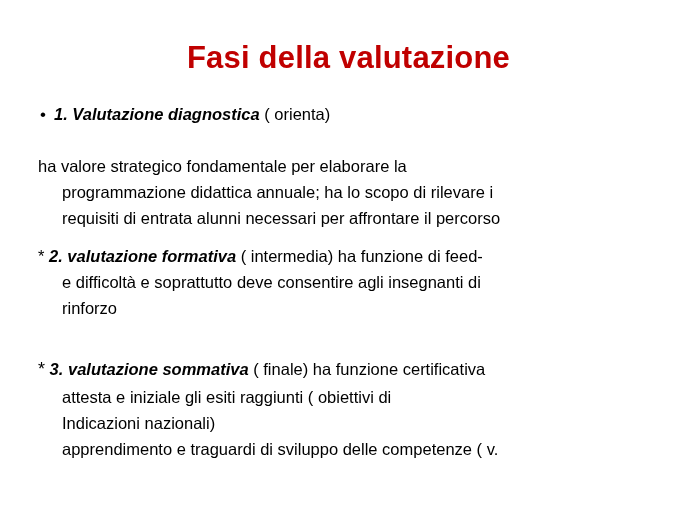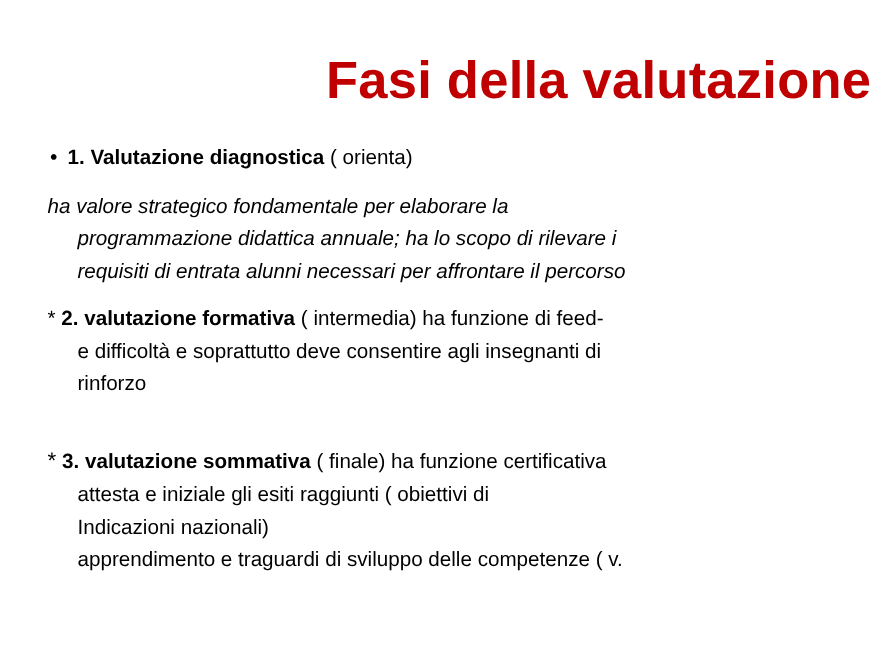--- a/index.html
+++ b/index.html
@@ -14,23 +14,23 @@
     color: #000000;
     overflow: hidden;
   }
   .slide {
     position: relative;
     width: 697px;
     height: 517px;
     box-sizing: border-box;
   }
   .slide-title {
-    text-align: right;
+    text-align: center;
     color: #c00000;
-    font-size: 42px;
+    font-size: 31px;
     font-weight: bold;
     letter-spacing: 0.2px;
     margin: 0;
     padding-top: 41px;
     line-height: 1.1;
   }
   .body-block {
     padding: 0 38px 0 38px;
     margin-top: 26px;
   }
@@ -51,25 +51,25 @@
     flex: 0 0 14px;
     font-size: 17px;
     line-height: 1.58;
     text-align: left;
   }
   .item-1-text {
     flex: 1 1 auto;
   }
   .strong {
     font-weight: bold;
+    font-style: italic;
   }
   .para-indent {
-    margin-top: 12px;
+    margin-top: 24px;
     padding-left: 0;
-    font-style: italic;
   }
   .para-indent .cont {
     display: block;
     padding-left: 24px;
   }
   .para-indent .first {
     display: block;
     padding-left: 0;
   }
   .item-2 {

